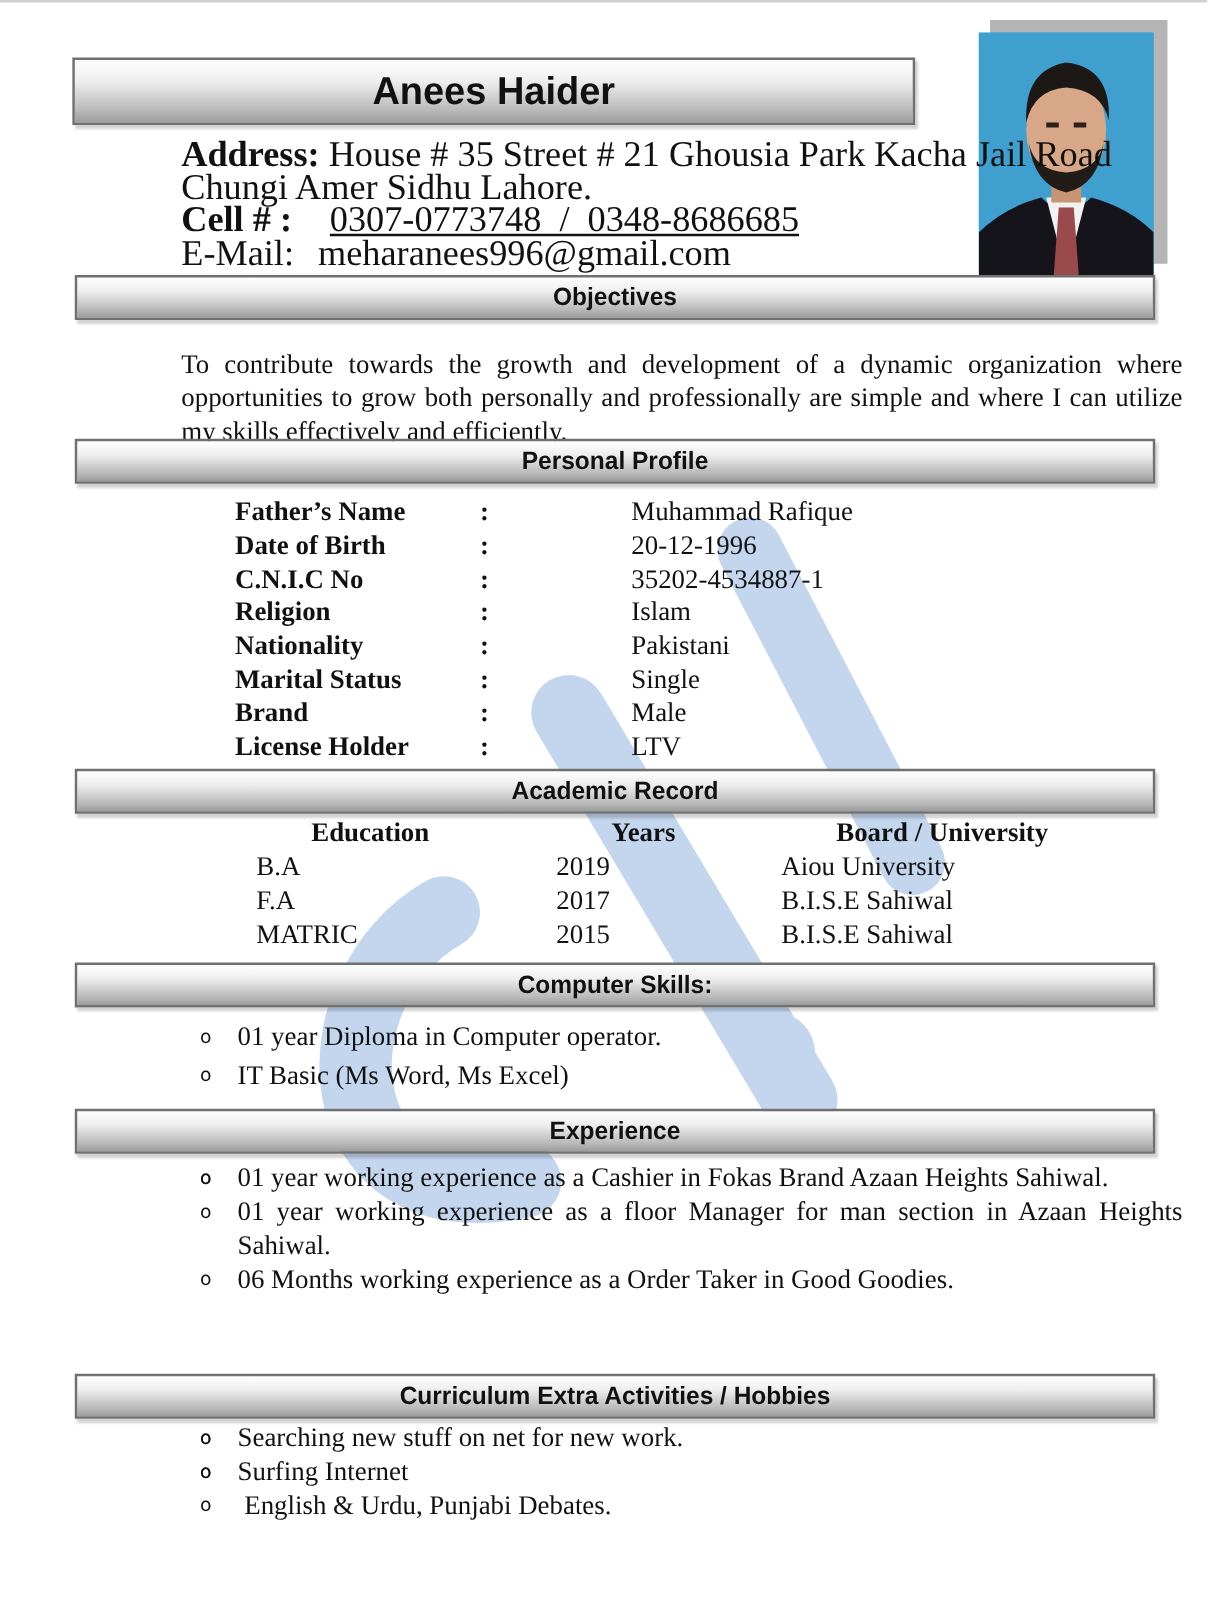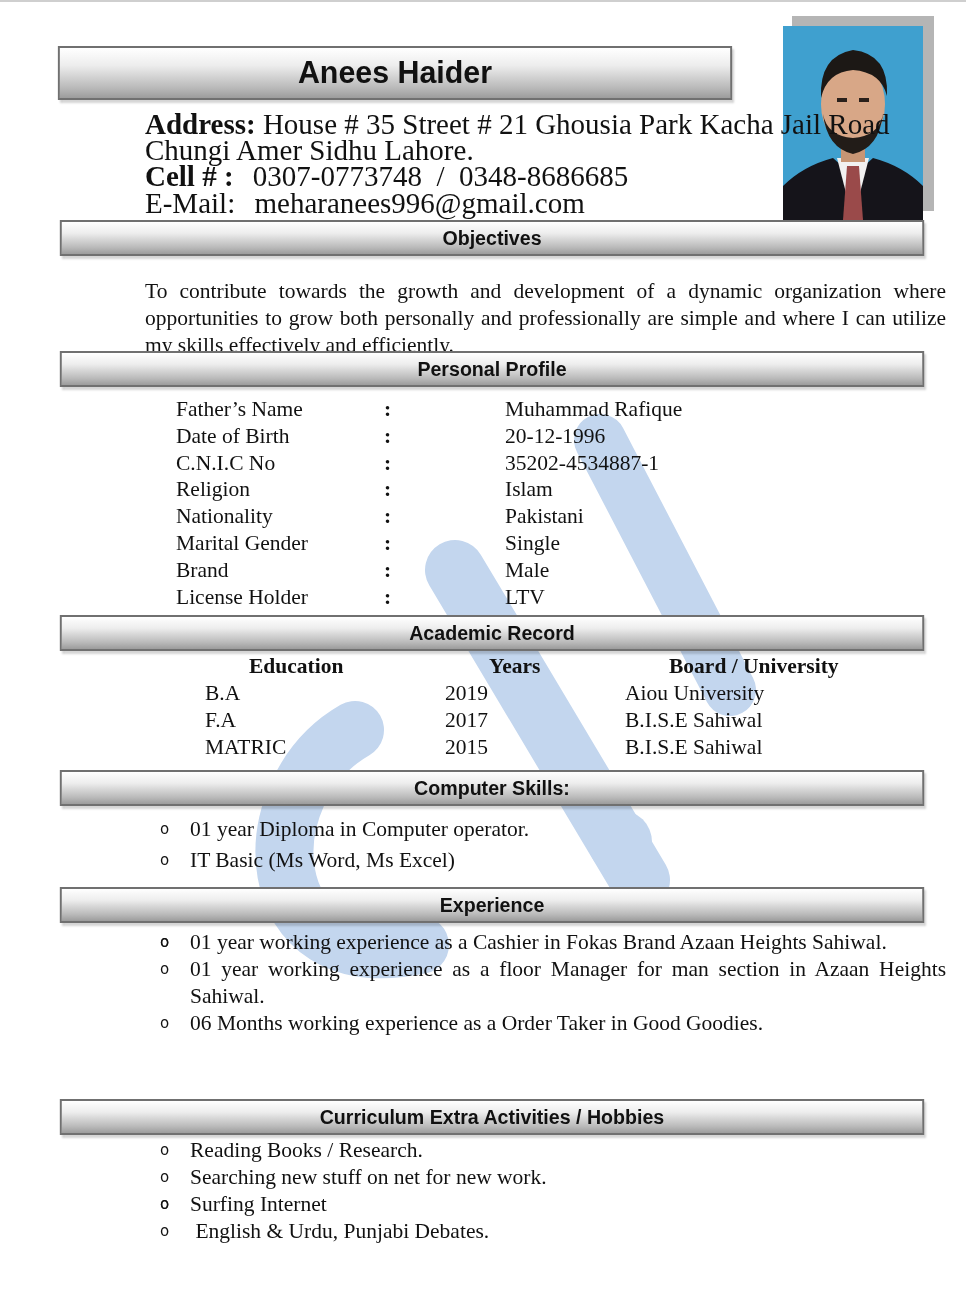--- a/index.html
+++ b/index.html
@@ -19,21 +19,21 @@
       transform: scaleX(0.98);
     }
     .name-bar { top: 46px; width: 688px; height: 54px; font-size: 31px; line-height: 50px; }
     .txt { position: absolute; font-size: 29px; line-height: 27px; z-index: 2; white-space: nowrap; }
     .b { font-weight: bold; }
     .photo-shadow { position: absolute; left: 792px; top: 16px; width: 142px; height: 195px; background: #b5b5b5; z-index: 1; }
     .photo { position: absolute; left: 783px; top: 26px; width: 140px; height: 194px; background: #3fa0cf; overflow: hidden; z-index: 2; }
     .para { position: absolute; left: 145px; width: 801px; font-size: 21.5px; line-height: 27px; text-align: justify; z-index: 2; }
     .profile { position: absolute; left: 176px; top: 396px; z-index: 2; }
     .prow { height: 26.8px; position: relative; font-size: 21.5px; line-height: 27px; }
-    .prow .lbl { position: absolute; left: 0; font-weight: normal; white-space: nowrap; }
+    .prow .lbl { position: absolute; left: 12px; font-weight: bold; white-space: nowrap; }
     .prow .colon { position: absolute; left: 208px; font-weight: bold; }
     .prow .val { position: absolute; left: 329px; white-space: nowrap; }
     .acad { position: absolute; left: 205px; top: 653px; z-index: 2; }
     .arow { height: 27px; position: relative; font-size: 21.5px; line-height: 27px; }
     .arow span { position: absolute; white-space: nowrap; }
     .arow .c1 { left: 0; } .arow .c2 { left: 240px; } .arow .c3 { left: 420px; }
     .arow.head span { font-weight: bold; margin-left: 44px; }
     ul.blist { position: absolute; left: 160px; width: 786px; margin: 0; padding: 0; list-style: none; z-index: 2; }
     ul.blist li { position: relative; padding-left: 30px; font-size: 21.5px; line-height: 27px; text-align: justify; }
     ul.blist li .bullet { position: absolute; left: 0; top: 0; font-family: "DejaVu Sans", sans-serif; font-size: 15px; }
@@ -72,21 +72,21 @@
   </svg>
 </div>
 
 <div class="txt" style="left:145px; top:111px;">
   <span class="b">Address:</span>
   <span>House # 35 Street # 21 Ghousia Park Kacha Jail Road</span>
 </div>
 <div class="txt" style="left:145px; top:137px;">Chungi Amer Sidhu Lahore.</div>
 <div class="txt" style="left:145px; top:163px;">
   <span class="b">Cell # :</span>
-  <span style="margin-left:12px; white-space:pre;">0307-0773748  /  0348-8686685</span>
+  <span style="margin-left:23px; white-space:pre;text-decoration:underline;">0307-0773748  /  0348-8686685</span>
 </div>
 <div class="txt" style="left:145px; top:190px;">
   <span>E-Mail:</span>
   <span style="margin-left:12px;">meharanees996@gmail.com</span>
 </div>
 
 <div class="bar" style="top:220px;">
   <span>Objectives</span>
 </div>
 <div class="para" style="top:278px;">To contribute towards the growth and development of a dynamic organization where opportunities to grow both personally and professionally are simple and where I can utilize my skills effectively and efficiently.</div>
@@ -114,21 +114,21 @@
     <span class="lbl">Religion</span>
     <span class="colon">:</span>
     <span class="val">Islam</span>
   </div>
   <div class="prow">
     <span class="lbl">Nationality</span>
     <span class="colon">:</span>
     <span class="val">Pakistani</span>
   </div>
   <div class="prow">
-    <span class="lbl">Marital Gender</span>
+    <span class="lbl">Marital Status</span>
     <span class="colon">:</span>
     <span class="val">Single</span>
   </div>
   <div class="prow">
     <span class="lbl">Brand</span>
     <span class="colon">:</span>
     <span class="val">Male</span>
   </div>
   <div class="prow">
     <span class="lbl">License Holder</span>
@@ -178,18 +178,18 @@
   <li><span class="bullet">o</span></li>
   <li><span class="bullet">o</span><span>01 year working experience as a Cashier in Fokas Brand Azaan Heights Sahiwal.</span></li>
   <li><span class="bullet">o</span><span>01 year working experience as a floor Manager for man section in Azaan Heights Sahiwal.</span></li>
   <li><span class="bullet">o</span><span>06 Months working experience as a Order Taker in Good Goodies.</span></li>
 </ul>
 
 <div class="bar" style="top:1099px;">
   <span>Curriculum Extra Activities / Hobbies</span>
 </div>
 <ul class="blist" style="top:1137px;">
-  <li><span class="bullet">o</span><span>Reading Books / Research.</span></li>
+  <li><span class="bullet">o</span></li>
   <li><span class="bullet">o</span><span>Searching new stuff on net for new work.</span></li>
   <li><span class="bullet">o</span></li>
   <li><span class="bullet">o</span><span>Surfing Internet</span></li>
   <li><span class="bullet">o</span><span style="white-space:pre;"> English &amp; Urdu, Punjabi Debates.</span></li>
 </ul>
 
 </body></html>

